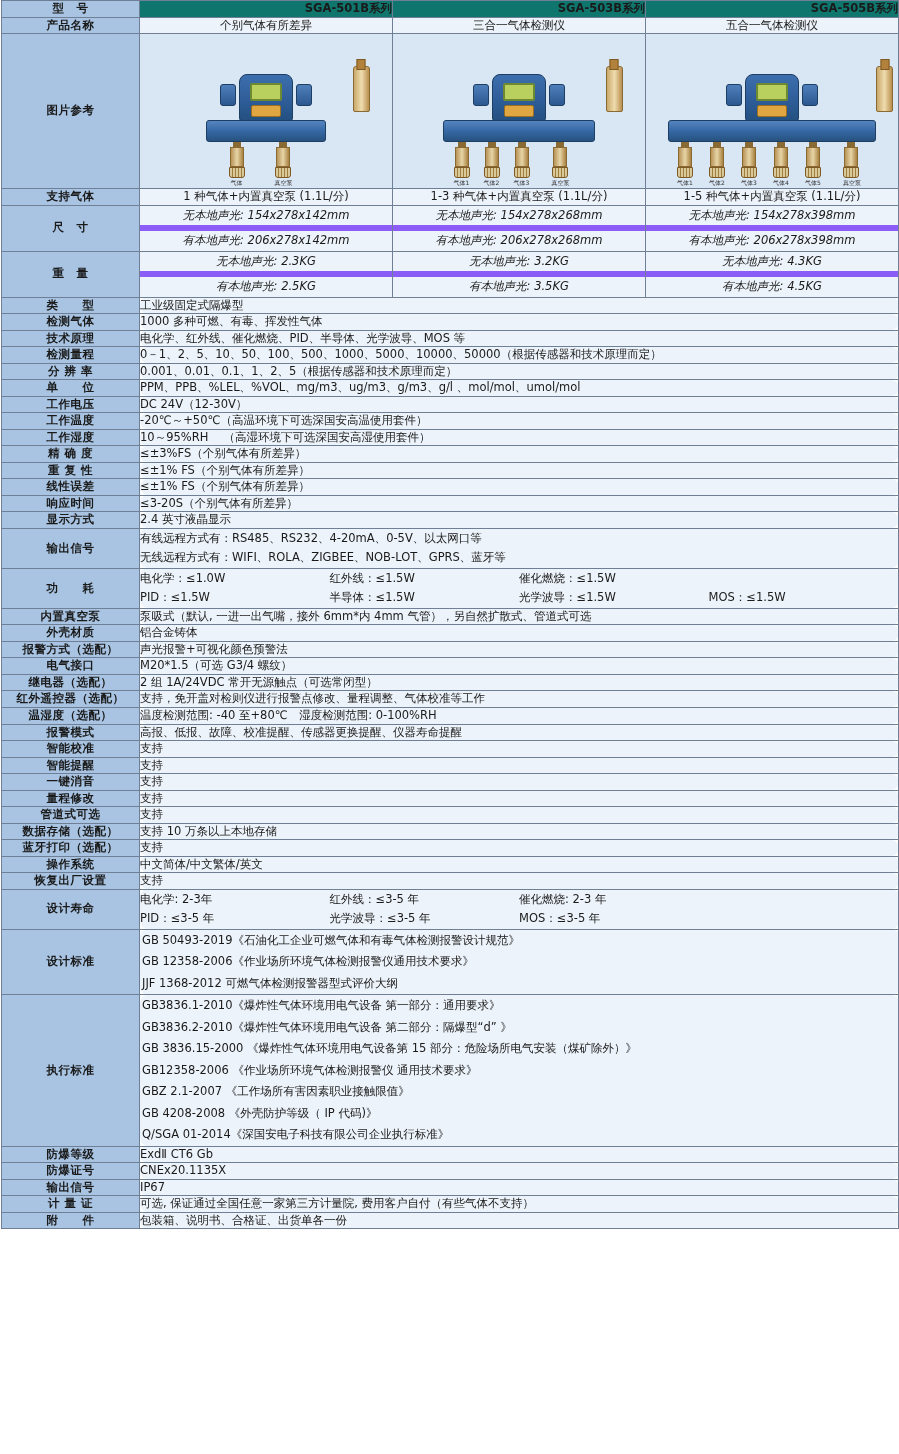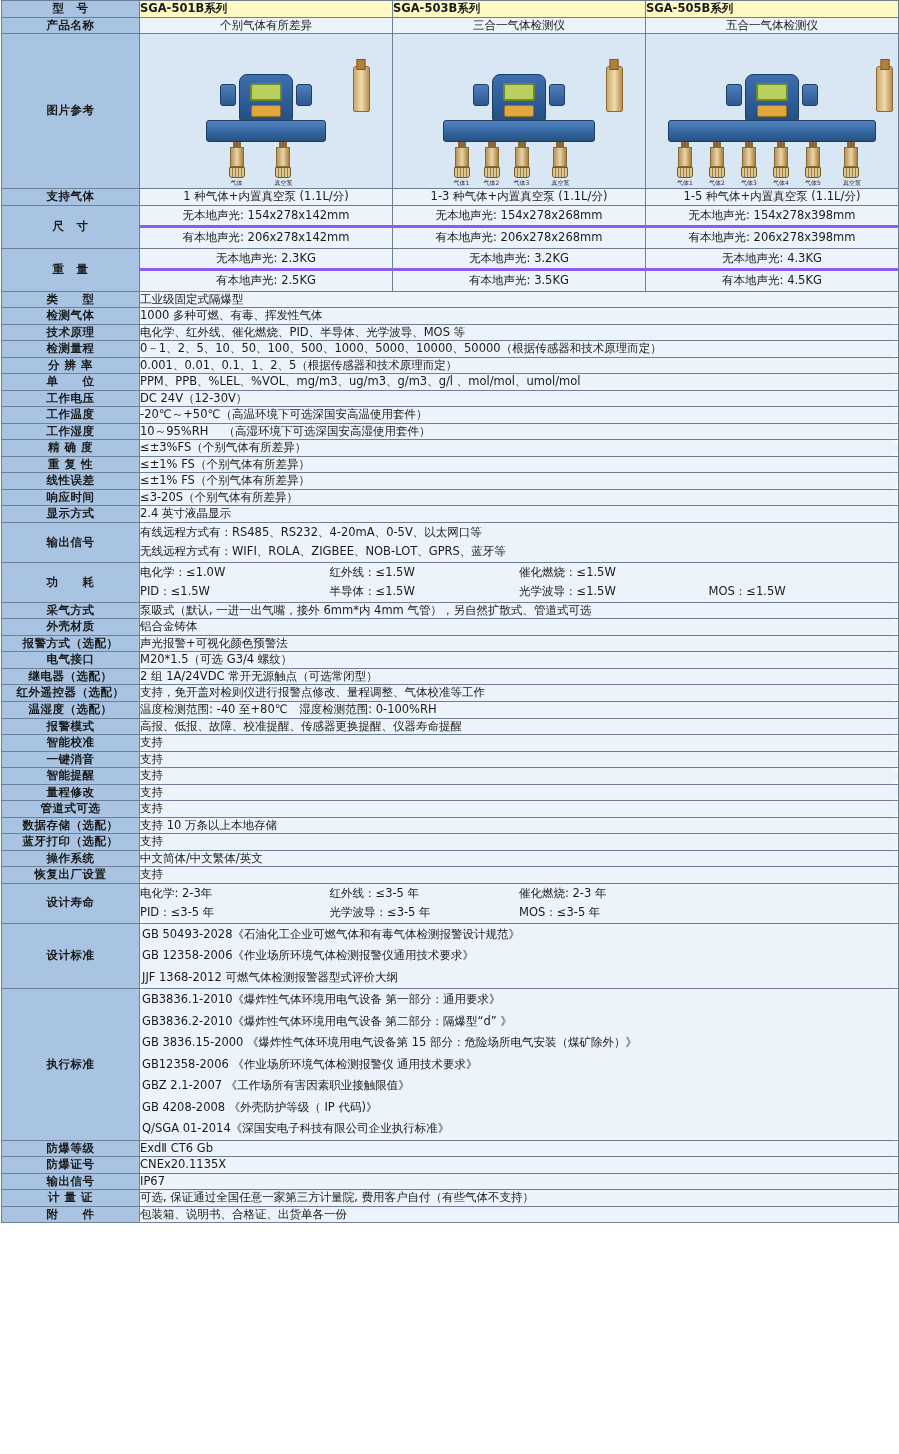--- a/index.html
+++ b/index.html
@@ -45,35 +45,35 @@
     padding: 4px 6px;
     text-align: left;
     border-radius: 8px;
   }
   td.valc {
     background: #edf3fa;
     padding: 4px 6px;
     text-align: center;
   }
   td.hdr {
-    background: #fef9c3;
-    text-align: left;
+    background: #0f766e;
+    text-align: right;
     font-weight: bold;
     font-size: 12.5px;
     color: #17324d;
     padding: 4px 2px;
   }
   td.img {
     background: #d9e6f4;
     padding: 0;
     text-align: center;
     vertical-align: middle;
   }
-  .two-line div { padding: 2px 0; text-align: center; }
-  .two-line div + div { border-top: 3px solid #8b5cf6; }
+  .two-line div { padding: 2px 0; text-align: center; font-style: italic; }
+  .two-line div + div { border-top: 6px solid #8b5cf6; }
   .multi { padding: 3px 6px; margin-top: 40px; }
   .multi .row { padding: 2px 0; }
   .cols { display: flex; flex-wrap: wrap; }
   .cols .c { width: 25%; padding: 2px 0; }
   .std-row { padding: 3px 0 3px 2px; }
 
   
   .device {
     position: relative;
     width: 215px;
@@ -450,21 +450,21 @@
         <div class="c"></div>
         <div class="c">PID：≤1.5W</div>
         <div class="c">半导体：≤1.5W</div>
         <div class="c">光学波导：≤1.5W</div>
         <div class="c">MOS：≤1.5W</div>
       </div>
     </td>
   </tr>
 
   <tr>
-    <td class="lbl">采气方式</td>
+    <td class="lbl">内置真空泵</td>
     <td class="val" colspan="3">泵吸式（默认, 一进一出气嘴，接外 6mm*内 4mm 气管），另自然扩散式、管道式可选</td>
   </tr>
   <tr>
     <td class="lbl">外壳材质</td>
     <td class="val" colspan="3">铝合金铸体</td>
   </tr>
   <tr>
     <td class="lbl">报警方式（选配）</td>
     <td class="val" colspan="3">声光报警+可视化颜色预警法</td>
   </tr>
@@ -486,25 +486,25 @@
   </tr>
   <tr>
     <td class="lbl">报警模式</td>
     <td class="val" colspan="3">高报、低报、故障、校准提醒、传感器更换提醒、仪器寿命提醒</td>
   </tr>
   <tr>
     <td class="lbl">智能校准</td>
     <td class="val" colspan="3">支持</td>
   </tr>
   <tr>
+    <td class="lbl">智能提醒</td>
+    <td class="val" colspan="3">支持</td>
+  </tr>
+  <tr>
     <td class="lbl">一键消音</td>
-    <td class="val" colspan="3">支持</td>
-  </tr>
-  <tr>
-    <td class="lbl">智能提醒</td>
     <td class="val" colspan="3">支持</td>
   </tr>
   <tr>
     <td class="lbl">量程修改</td>
     <td class="val" colspan="3">支持</td>
   </tr>
   <tr>
     <td class="lbl">管道式可选</td>
     <td class="val" colspan="3">支持</td>
   </tr>
@@ -537,21 +537,21 @@
         <div class="c">光学波导：≤3-5 年</div>
         <div class="c">MOS：≤3-5 年</div>
         <div class="c"></div>
       </div>
     </td>
   </tr>
 
   <tr>
     <td class="lbl">设计标准</td>
     <td class="val multi" colspan="3">
-      <div class="std-row">GB 50493-2028《石油化工企业可燃气体和有毒气体检测报警设计规范》</div>
+      <div class="std-row">GB 50493-2019《石油化工企业可燃气体和有毒气体检测报警设计规范》</div>
       <div class="std-row">GB 12358-2006《作业场所环境气体检测报警仪通用技术要求》</div>
       <div class="std-row">JJF 1368-2012 可燃气体检测报警器型式评价大纲</div>
     </td>
   </tr>
 
   <tr>
     <td class="lbl">执行标准</td>
     <td class="val multi" colspan="3">
       <div class="std-row">GB3836.1-2010《爆炸性气体环境用电气设备 第一部分：通用要求》</div>
       <div class="std-row">GB3836.2-2010《爆炸性气体环境用电气设备 第二部分：隔爆型“d”  》</div>

